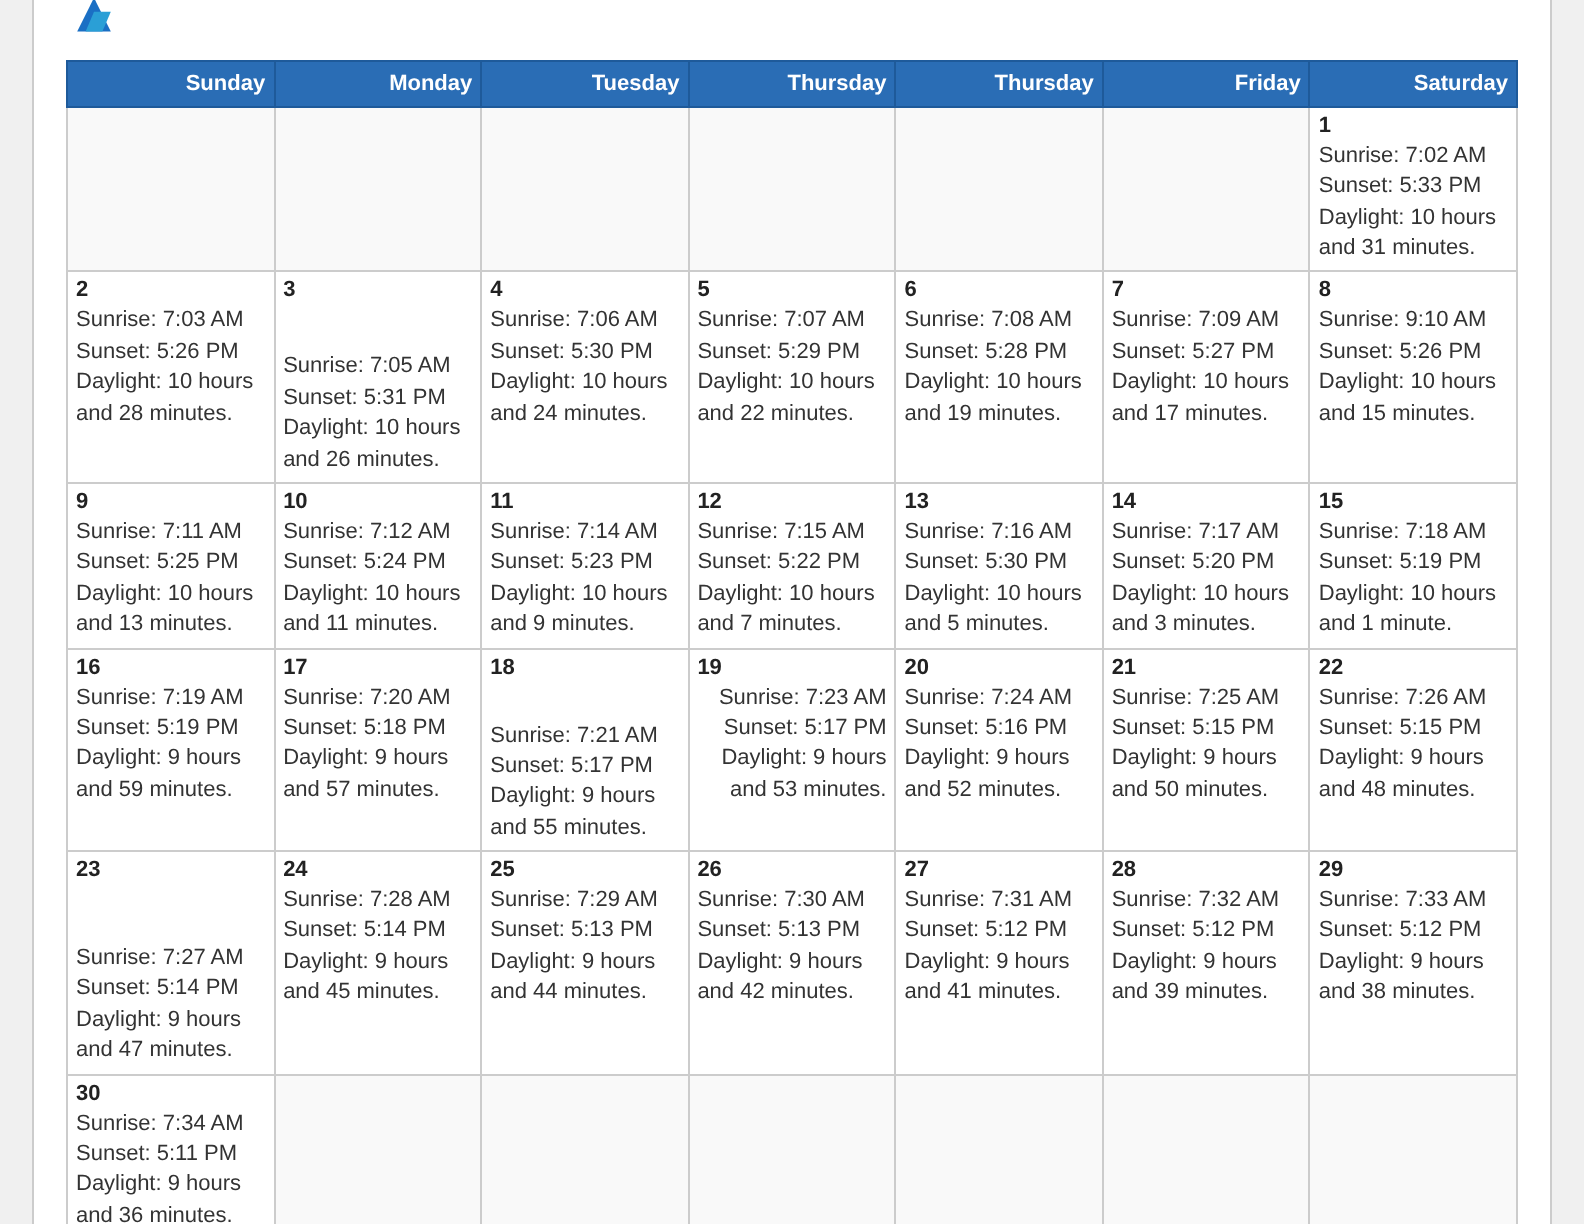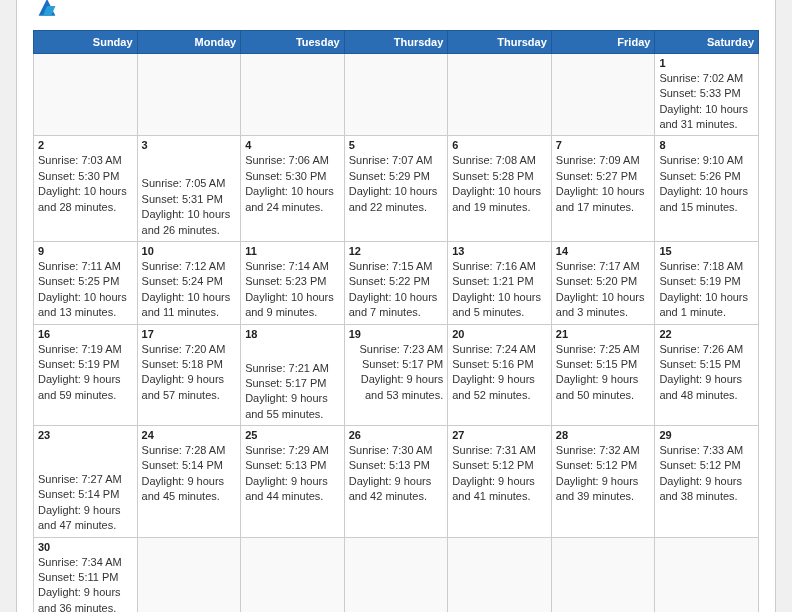--- a/index.html
+++ b/index.html
@@ -140,21 +140,21 @@
             <div class="day-info" style="white-space: pre-line;">Sunrise: 7:02 AM
 Sunset: 5:33 PM
 Daylight: 10 hours
 and 31 minutes.</div>
           </td>
         </tr>
         <tr>
           <td>
             <span class="day-number">2</span>
             <div class="day-info" style="white-space: pre-line;">Sunrise: 7:03 AM
-Sunset: 5:30 PM
+Sunset: 5:26 PM
 Daylight: 10 hours
 and 28 minutes.</div>
           </td>
           <td>
             <span class="day-number">3</span>
             <div class="day-info" style="white-space: pre-line; margin-top: 25px;">Sunrise: 7:05 AM
 Sunset: 5:31 PM
 Daylight: 10 hours
 and 26 minutes.</div>
           </td>
@@ -219,21 +219,21 @@
           <td>
             <span class="day-number">12</span>
             <div class="day-info" style="white-space: pre-line;">Sunrise: 7:15 AM
 Sunset: 5:22 PM
 Daylight: 10 hours
 and 7 minutes.</div>
           </td>
           <td>
             <span class="day-number">13</span>
             <div class="day-info" style="white-space: pre-line;">Sunrise: 7:16 AM
-Sunset: 1:21 PM
+Sunset: 5:30 PM
 Daylight: 10 hours
 and 5 minutes.</div>
           </td>
           <td>
             <span class="day-number">14</span>
             <div class="day-info" style="white-space: pre-line;">Sunrise: 7:17 AM
 Sunset: 5:20 PM
 Daylight: 10 hours
 and 3 minutes.</div>
           </td>

